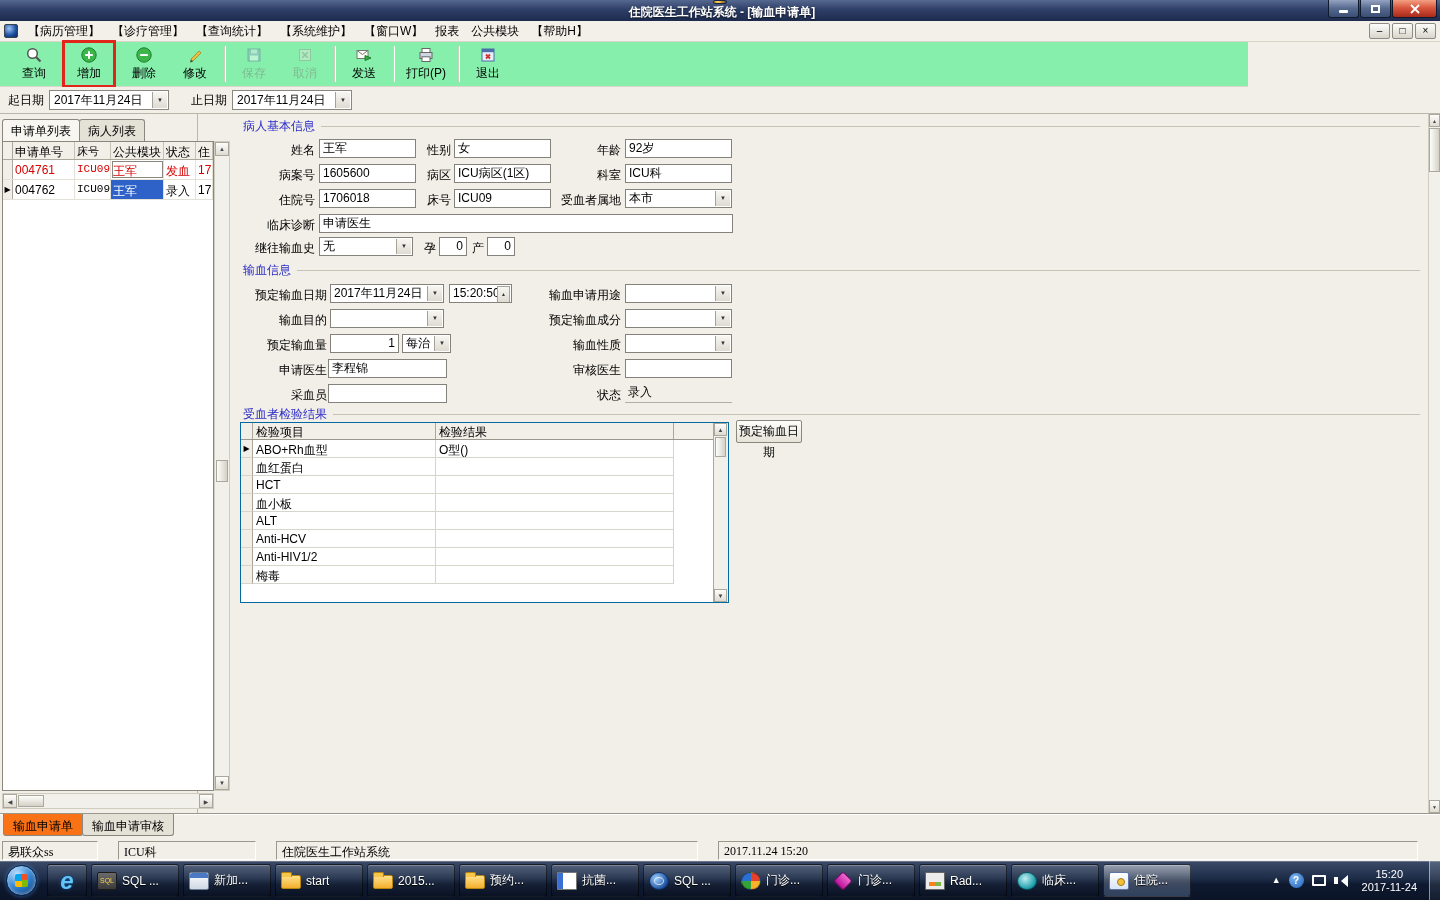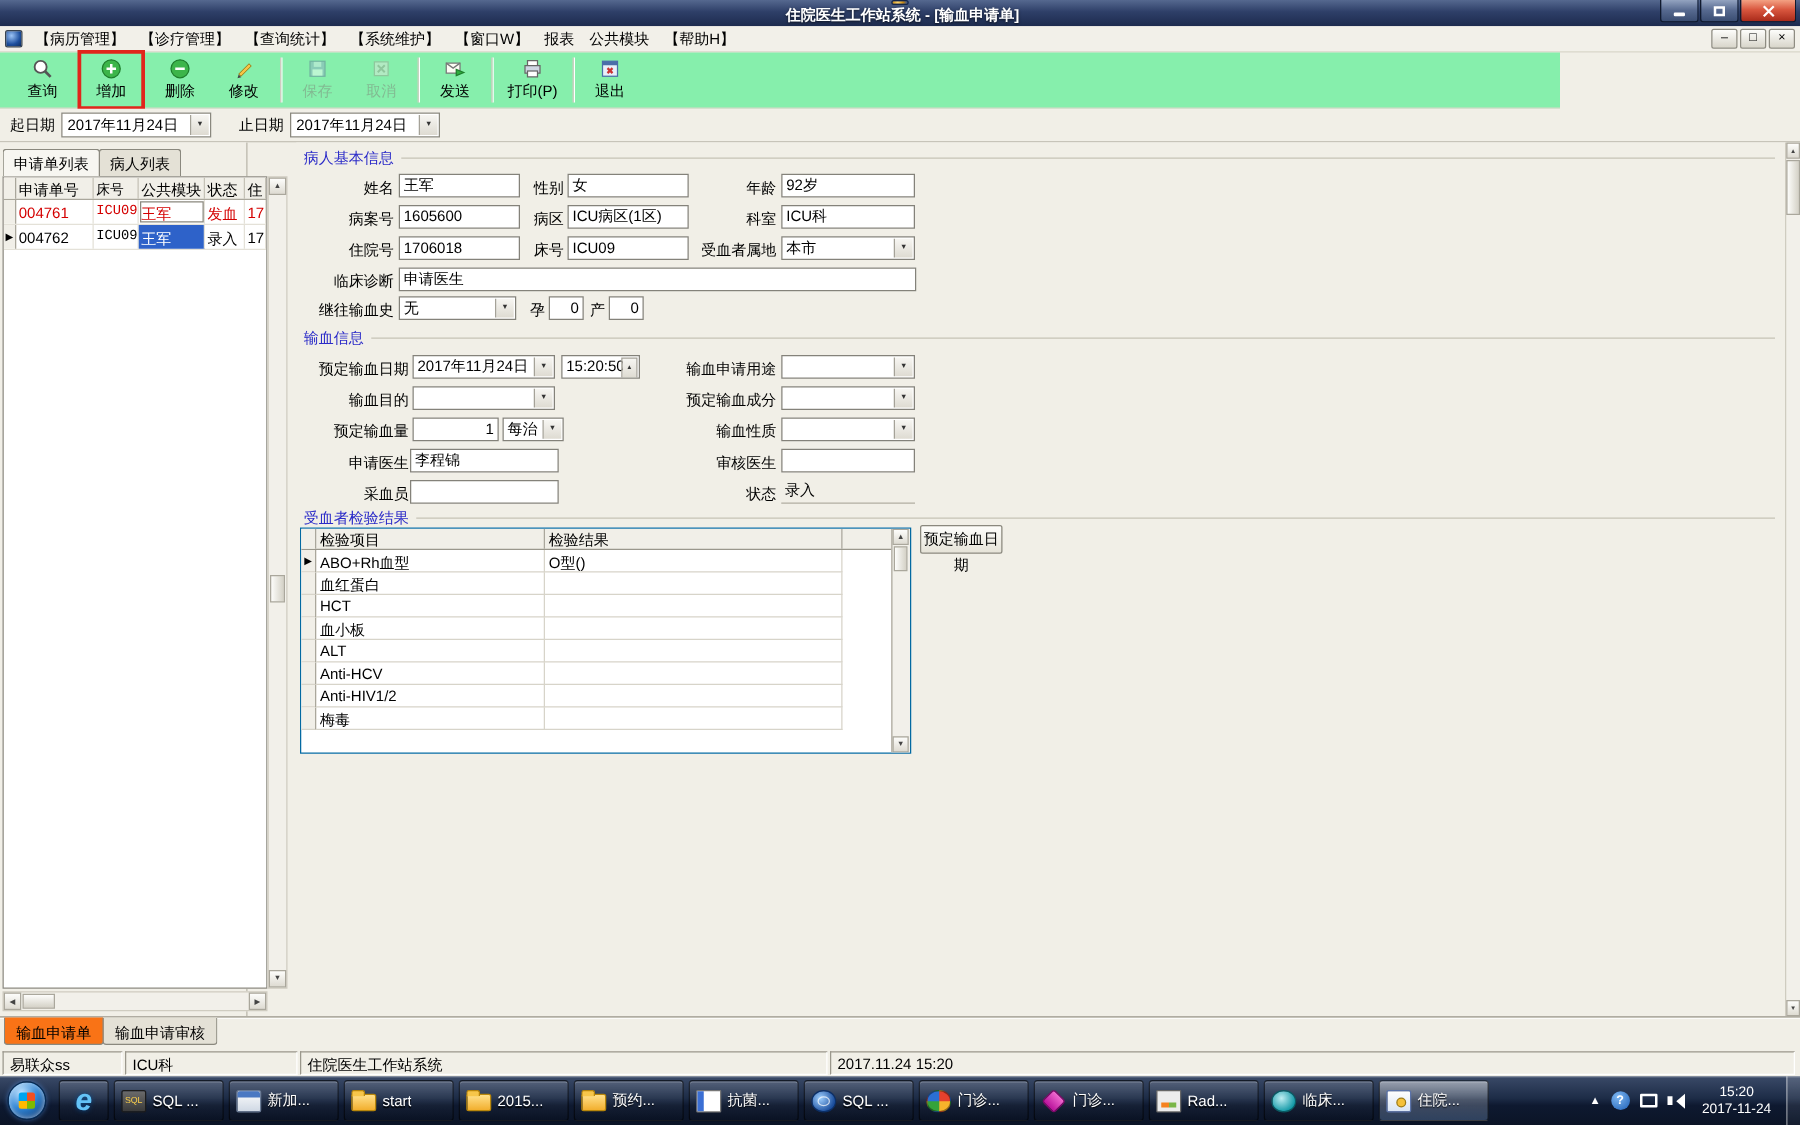--- a/index.html
+++ b/index.html
@@ -132,21 +132,21 @@
   
   .bottom-tabs {position:absolute; left:0; top:813px; width:1440px; height:27px; background:#f1efe7;
     border-top:1px solid #9a978c; box-shadow:inset 0 1px 0 #ffffff;}
   .bt-tab {position:absolute; top:0; height:22px; padding:4px 9px 0 9px; border:1px solid #8a887e; border-top:none;
     background:#e4e1d6; border-radius:0 0 3px 3px; white-space:nowrap; cursor:default;}
   .bt-tab.active {background:#f97316; z-index:2;}
 
   
   .statusbar {position:absolute; left:0; top:840px; width:1440px; height:21px; background:#f1efe7; display:flex; align-items:stretch; padding:1px 2px;}
   .sb-panel {border:1px solid; border-color:#9a978c #ffffff #ffffff #9a978c; padding:2px 5px;
-    margin-right:2px; overflow:hidden; white-space:nowrap;}
+    margin-right:20px; overflow:hidden; white-space:nowrap;font-family:Liberation Serif, serif;}
   .sbp1 {width:96px;} .sbp2 {width:138px;} .sbp3 {width:422px;} .sbp4 {flex:1;}
 
   
   .taskbar {position:absolute; left:0; top:861px; width:1440px; height:39px;
     background:linear-gradient(#3a4a68,#1d2c47 45%,#0e1930 60%,#0b1426);
     box-shadow:inset 0 1px 0 rgba(255,255,255,.25); display:flex; align-items:center;}
   .orb {width:31px; height:31px; border-radius:50%; margin-left:6px; flex:0 0 auto;
     background:radial-gradient(circle at 35% 28%, #bfe3ff, #2f84d4 45%, #0b3e7e 82%);
     border:1px solid #072a52; box-shadow:inset 0 0 5px rgba(255,255,255,.7), 0 0 4px rgba(90,160,255,.5);
     display:flex; align-items:center; justify-content:center; cursor:default;}

